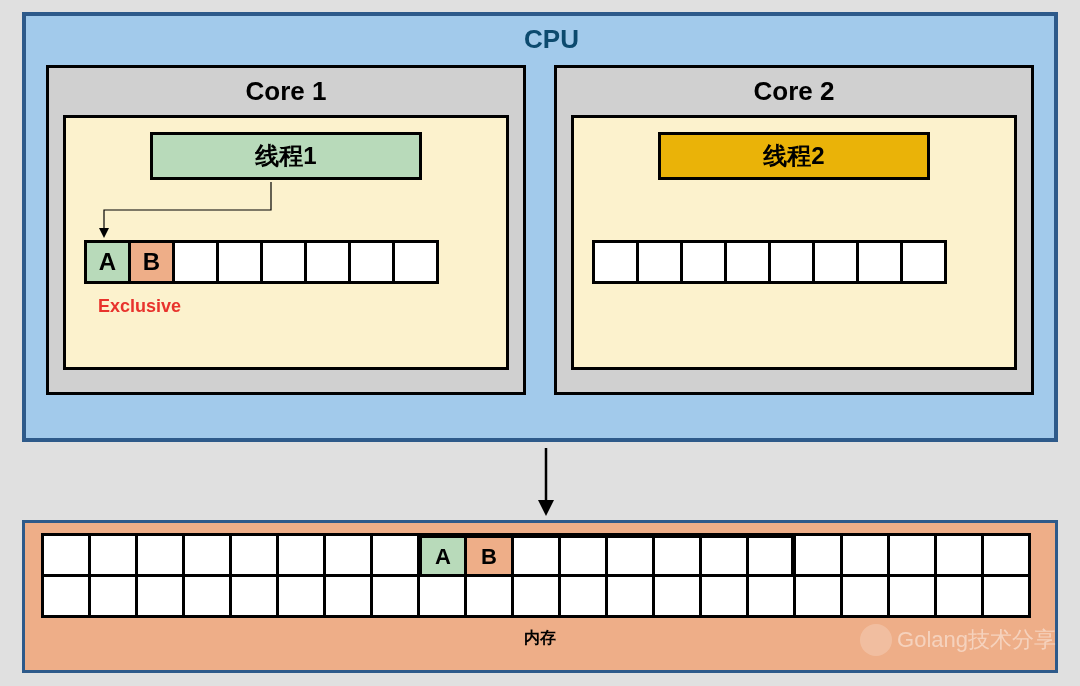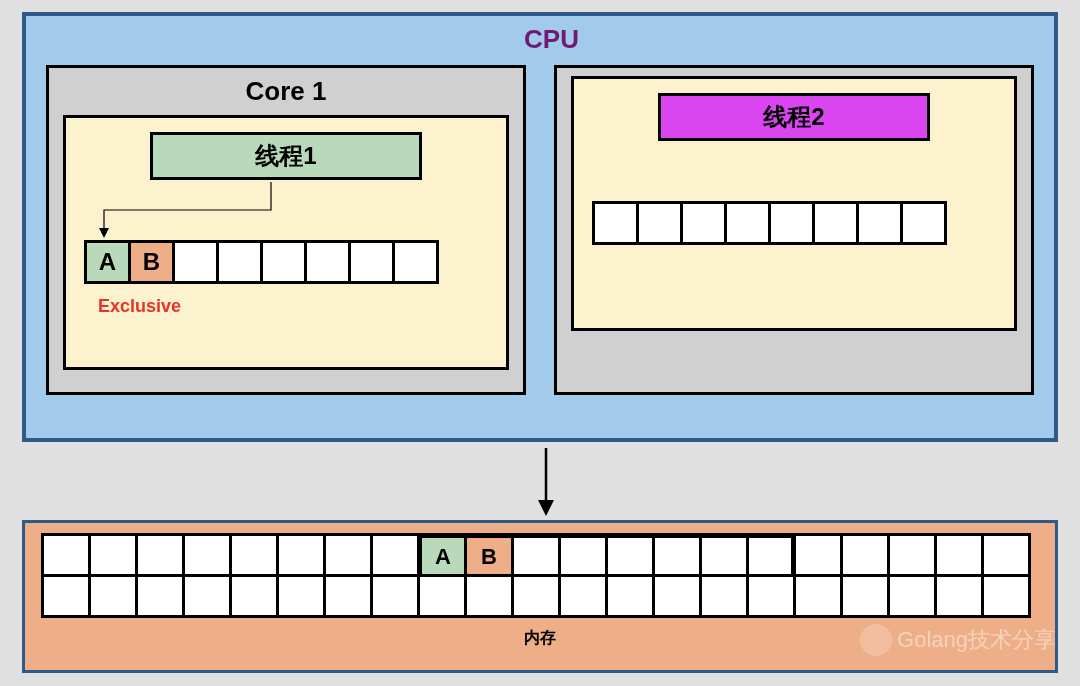--- a/index.html
+++ b/index.html
@@ -17,21 +17,21 @@
     width: 1036px;
     height: 430px;
     background: #a2caeb;
     border: 4px solid #2e5a8a;
   }
   .cpu-title {
     text-align: center;
     font-weight: bold;
     font-size: 26px;
     margin-top: 8px;
-    color: #701a75;
+    color: #0c4a6e;
     margin-left: 23px;
   }
   .cores-row {
     display: flex;
     justify-content: space-between;
     padding: 10px 20px 0 20px;
     gap: 28px;
   }
   .core-box {
     flex: 1;
@@ -58,21 +58,21 @@
     border: 3px solid #000;
     width: 272px;
     height: 48px;
     line-height: 42px;
     text-align: center;
     font-weight: bold;
     font-size: 24px;
     margin: 0 auto;
   }
   .thread1 { background: #b8daba; }
-  .thread2 { background: #d946ef; }
+  .thread2 { background: #eab308; }
   .cache-row {
     display: flex;
     margin-top: 60px;
     margin-left: 4px;
   }
   .cell {
     width: 47px;
     height: 44px;
     border: 3px solid #000;
     margin-left: -3px;
@@ -193,20 +193,21 @@
           <div class="cell"></div>
           <div class="cell"></div>
           <div class="cell"></div>
           <div class="cell"></div>
         </div>
         <div class="exclusive">Exclusive</div>
       </div>
     </div>
 
     <div class="core-box">
+      <div class="core-title">Core 2</div>
       <div class="inner-box">
         <div class="thread-box thread2">线程2</div>
         <div class="cache-row">
           <div class="cell"></div>
           <div class="cell"></div>
           <div class="cell"></div>
           <div class="cell"></div>
           <div class="cell"></div>
           <div class="cell"></div>
           <div class="cell"></div>

